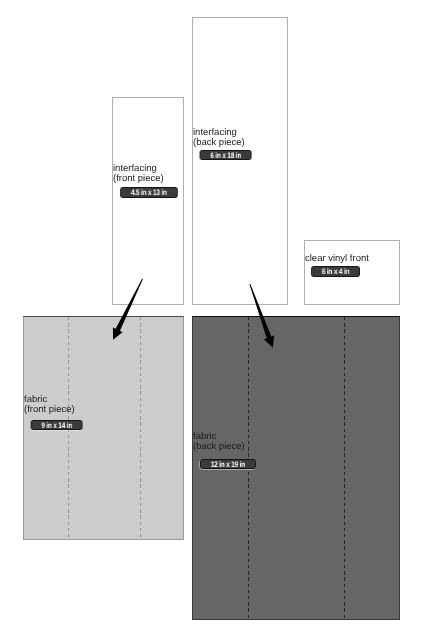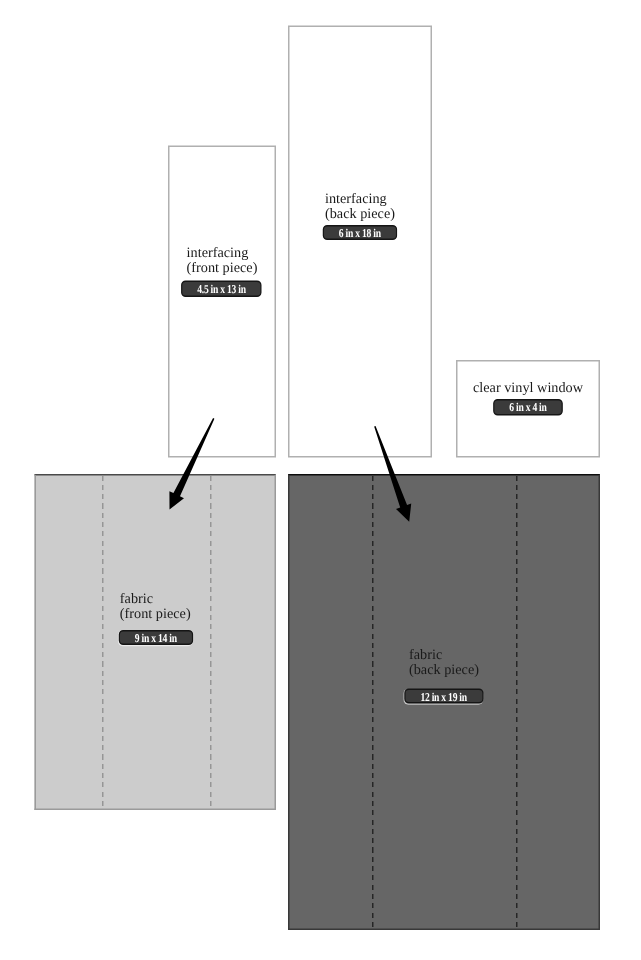--- a/index.html
+++ b/index.html
@@ -3,22 +3,22 @@
 <meta charset="utf-8">
 <style>
   html,body{margin:0;padding:0;}
   body{width:427px;height:640px;background:#ffffff;font-family:"Liberation Sans",sans-serif;overflow:hidden;
         -webkit-font-smoothing:antialiased;text-rendering:geometricPrecision;}
   .stage{position:relative;width:427px;height:640px;transform:translateZ(0);will-change:transform;}
   .piece{position:absolute;box-sizing:border-box;}
   .outline{border:1px solid #b0b0b0;background:#ffffff;}
   .fabric{border:1px solid #9a9a9a;border-top-color:#4a4a4a;}
   .fabric.dark{border-color:#383838;border-top-color:#0d0d0d;}
-  .labelwrap{position:absolute;left:0;right:0;display:flex;flex-direction:column;align-items:center;
-              transform:translateZ(0);font-family:Liberation Serif, serif;}
+  .labelwrap{position:absolute;left:0;right:0;display:flex;flex-direction:column;align-items:flex-start;
+              transform:translateZ(0);}
   .label{display:flex;flex-direction:column;align-items:flex-start;}
   .line{font-size:9.5px;line-height:10.2px;color:#1a1a1a;white-space:nowrap;}
   .badge{margin-top:1.6px;background:#3b3b3b;color:#ffffff;font-size:8px;font-weight:bold;
          border-radius:3.75px/3px;white-space:nowrap;letter-spacing:-0.2px;
          box-sizing:border-box;border:0.8px solid #151515;
          box-shadow:-0.5px 0.5px 0 0.25px rgba(255,255,255,0.6);
          height:10.6px;line-height:9.1px;padding:0 12.4px;text-align:center;
          transform:scaleX(0.8) translateZ(0);transform-origin:center center;}
   .dash{position:absolute;top:0;bottom:0;width:1px;
         background-image:repeating-linear-gradient(to bottom,currentColor 0 3.4px,transparent 3.4px 6.2px);}
@@ -47,21 +47,21 @@
         <div class="line">interfacing</div>
         <div class="line">(back piece)</div>
       </div>
       <div class="badge" style="margin-top:1.6px">6 in x 18 in</div>
     </div>
   </div>
 
   <div class="piece outline" style="left:304px;top:240px;width:96px;height:65px;">
     <div class="labelwrap" style="top:12.8px;">
       <div class="label">
-        <div class="line">clear vinyl window</div>
+        <div class="line">clear vinyl front</div>
       </div>
       <div class="badge" style="margin-top:2.4px">6 in x 4 in</div>
     </div>
   </div>
 
   <div class="piece fabric" style="left:23px;top:316px;width:161px;height:224px;background:#cccccc;">
     <div class="dash light" style="left:44px;"></div>
     <div class="dash light" style="left:116px;"></div>
     <div class="labelwrap" style="top:77.9px;">
       <div class="label">

